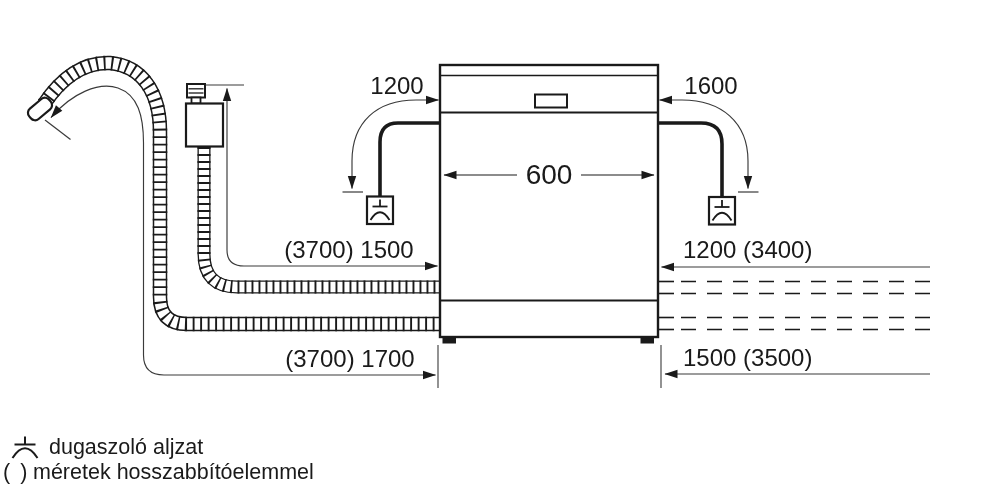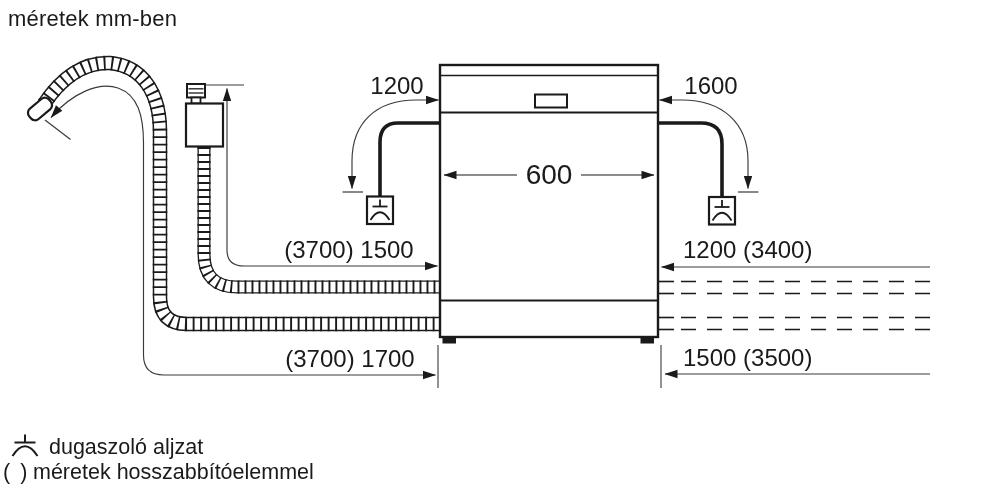--- a/index.html
+++ b/index.html
@@ -4,30 +4,29 @@
 <style>
   html,body{margin:0;padding:0;background:#fff;}
   .stage{position:relative;width:1000px;height:500px;background:#ffffff;overflow:hidden;
          font-family:"Liberation Sans", sans-serif;color:#1a1a1a;}
   .page-title{position:absolute;left:8px;top:6px;font-size:22px;letter-spacing:.2px;color:#1a1a1a;}
   .diagram-svg{position:absolute;left:0;top:0;}
   .diagram-svg text{font-family:"Liberation Sans", sans-serif;fill:#1a1a1a;}
   .dim-label{font-size:24px;}
   .big-label{font-size:28px;}
   .legend{position:absolute;left:3px;top:435px;font-size:21.5px;color:#1a1a1a;}
-  .legend-row{display:flex;align-items:flex-end;height:25px;}
+  .legend-row{display:flex;align-items:flex-start;height:25px;}
   .legend-icon{margin-left:7px;margin-right:9px;display:block;}
   .paren-symbol{display:inline-block;min-width:30px;letter-spacing:2px;}
 </style>
 </head>
 <body>
 
 <div class="stage">
 
-  <div class="page-title">méretek mm-ben</div>
 
   <svg class="diagram-svg" width="1000" height="500" viewBox="0 0 1000 500">
     <defs>
       <marker id="arr" markerUnits="userSpaceOnUse" markerWidth="16" markerHeight="12" refX="13" refY="5" orient="auto-start-reverse">
         <path d="M0.5,0.8 L13.5,5 L0.5,9.2 Z" fill="#1a1a1a"></path>
       </marker>
     </defs>
 
     <g>
       <path d="M204,140 V254 Q204,287 237,287 H441" fill="none" stroke="#1a1a1a" stroke-width="13"></path>

